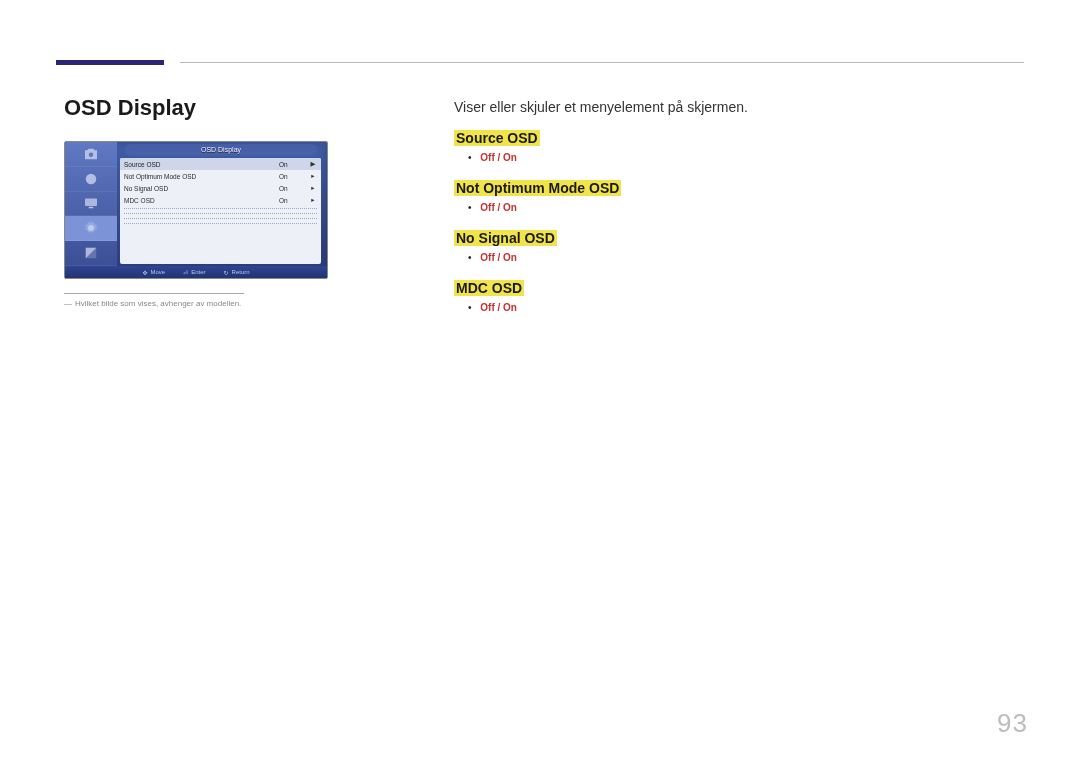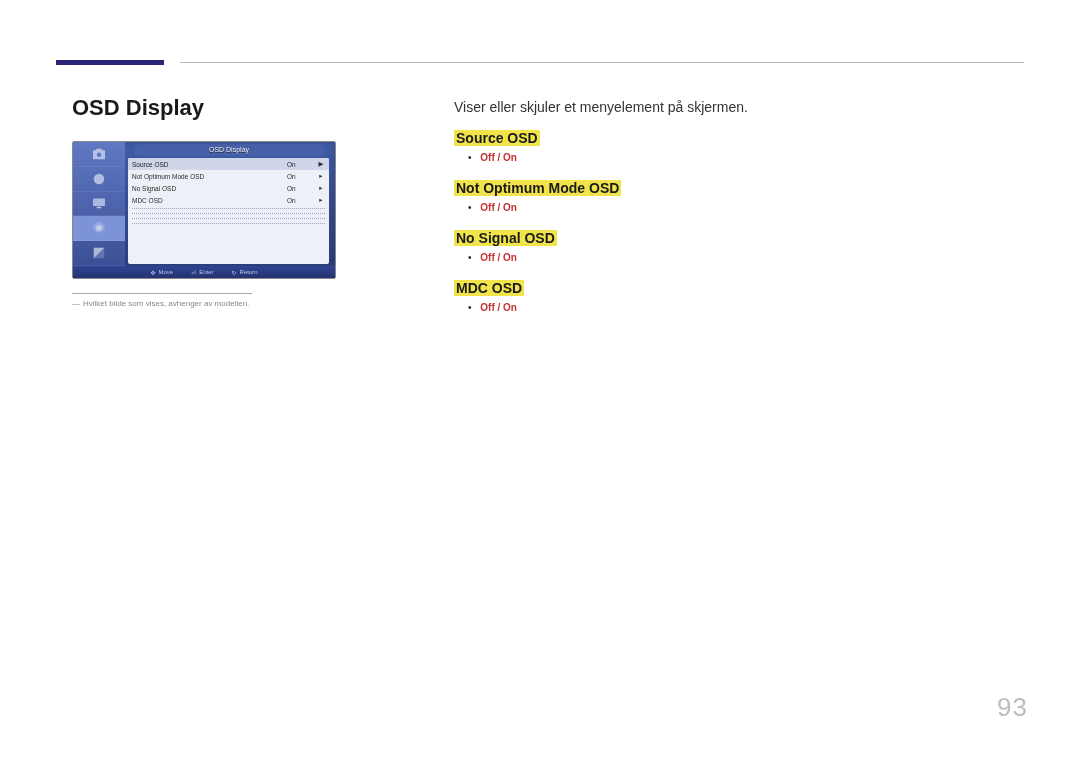--- a/index.html
+++ b/index.html
@@ -27,32 +27,32 @@
     top: 62px;
     left: 180px;
     right: 56px;
     border-top: 1px solid #b8b8b8;
   }
 
   
   .page-num {
     position: absolute;
     right: 52px;
-    bottom: 40px;
+    bottom: 24px;
     font-size: 26px;
     font-weight: 200;
     color: #bdbdbd;
     letter-spacing: 1px;
     text-align: center;
   }
 
   
   .left-col {
     position: absolute;
-    left: 72px;
+    left: 64px;
     top: 95px;
     width: 280px;
   }
   .section-title {
     font-size: 22px;
     font-weight: 700;
     color: #1a1a1a;
     margin: 0 0 20px 0;
   }
 

